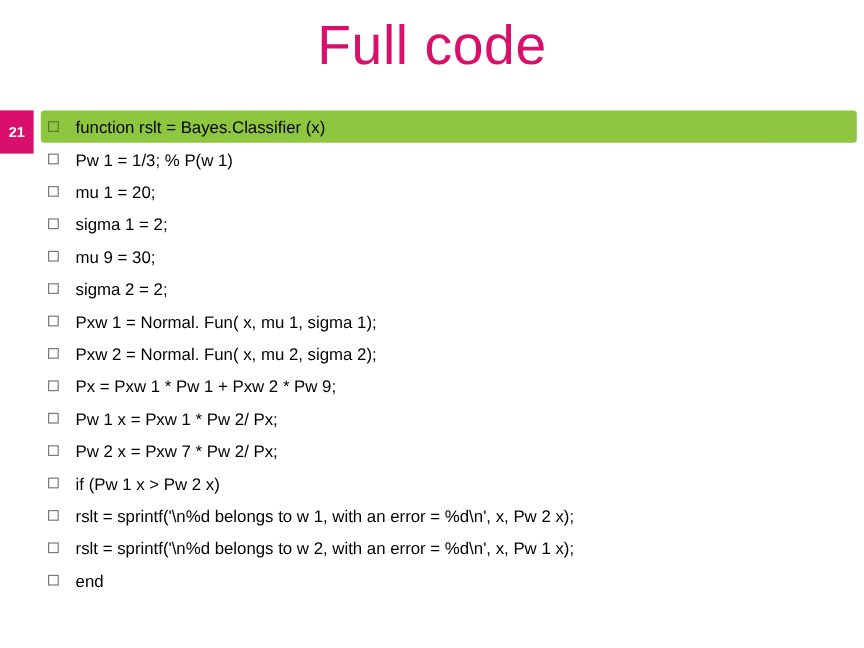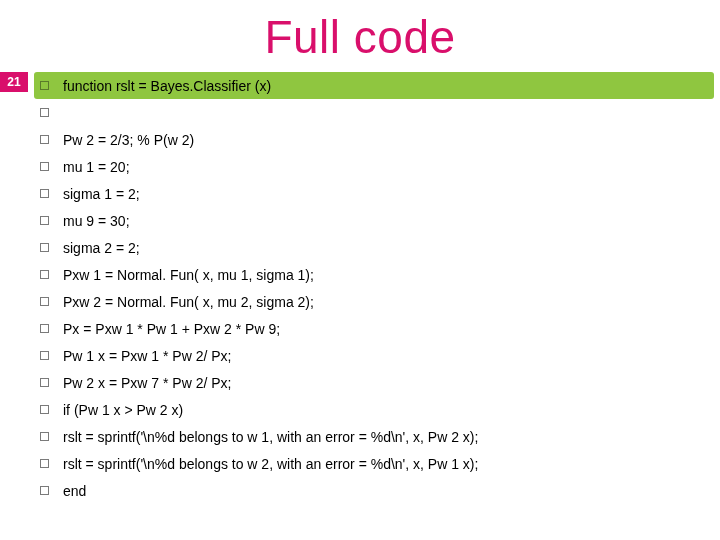--- a/index.html
+++ b/index.html
@@ -9,32 +9,32 @@
     height: 540px;
     background: #fff;
     font-family: Arial, Helvetica, sans-serif;
     overflow: hidden;
   }
   .title {
     text-align: center;
     color: #d90f6b;
     font-size: 46px;
     font-weight: 400;
-    margin: 10px 0 8px 0;
+    margin: 10px 0 28px 0;
     letter-spacing: 0.5px;
   }
   .content {
     position: relative;
   }
   .badge {
     position: absolute;
     left: 0;
     top: 0;
     width: 28px;
-    height: 20px;
+    height: 36px;
     background: #d90f6b;
     color: #fff;
     font-size: 12px;
     font-weight: bold;
     display: flex;
     align-items: center;
     justify-content: center;
   }
   .rows {
     margin-left: 34px;
@@ -75,24 +75,21 @@
 
 <div class="content">
   <div class="badge">21</div>
   <div class="rows" id="rows">
       <div class="row hl">
         <span class="bullet"></span>
         <span class="text">function rslt = Bayes.Classifier (x)</span>
       </div>
       <div class="row">
         <span class="bullet"></span>
-      </div>
-      <div class="row">
-        <span class="bullet"></span>
-        <span class="text">Pw 2 = 2/3; % P(w 2)</span>
+        <span class="text">Pw 1 = 1/3; % P(w 1)</span>
       </div>
       <div class="row">
         <span class="bullet"></span>
         <span class="text">mu 1 = 20;</span>
       </div>
       <div class="row">
         <span class="bullet"></span>
         <span class="text">sigma 1 = 2;</span>
       </div>
       <div class="row">

